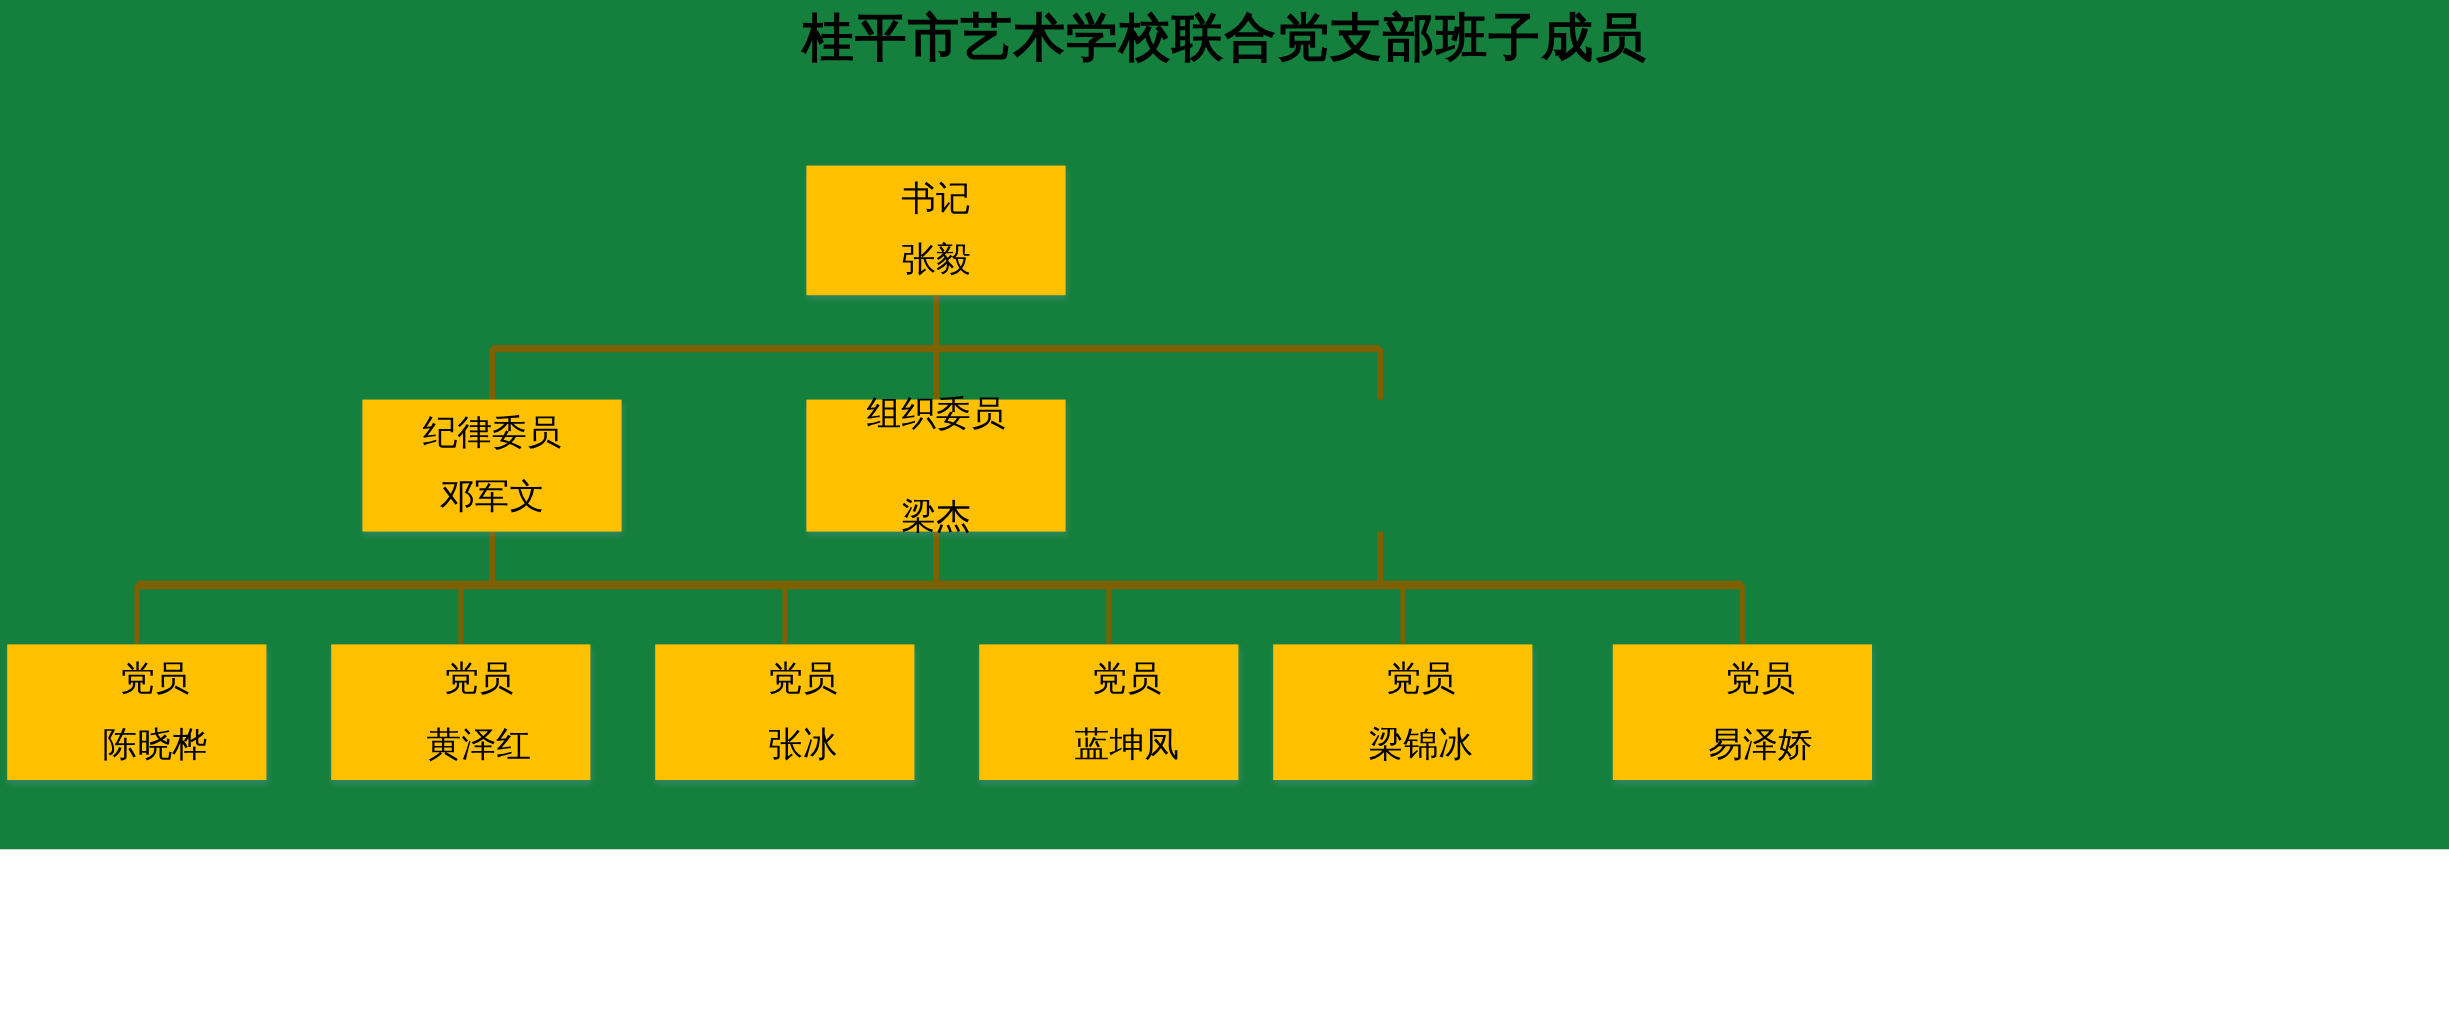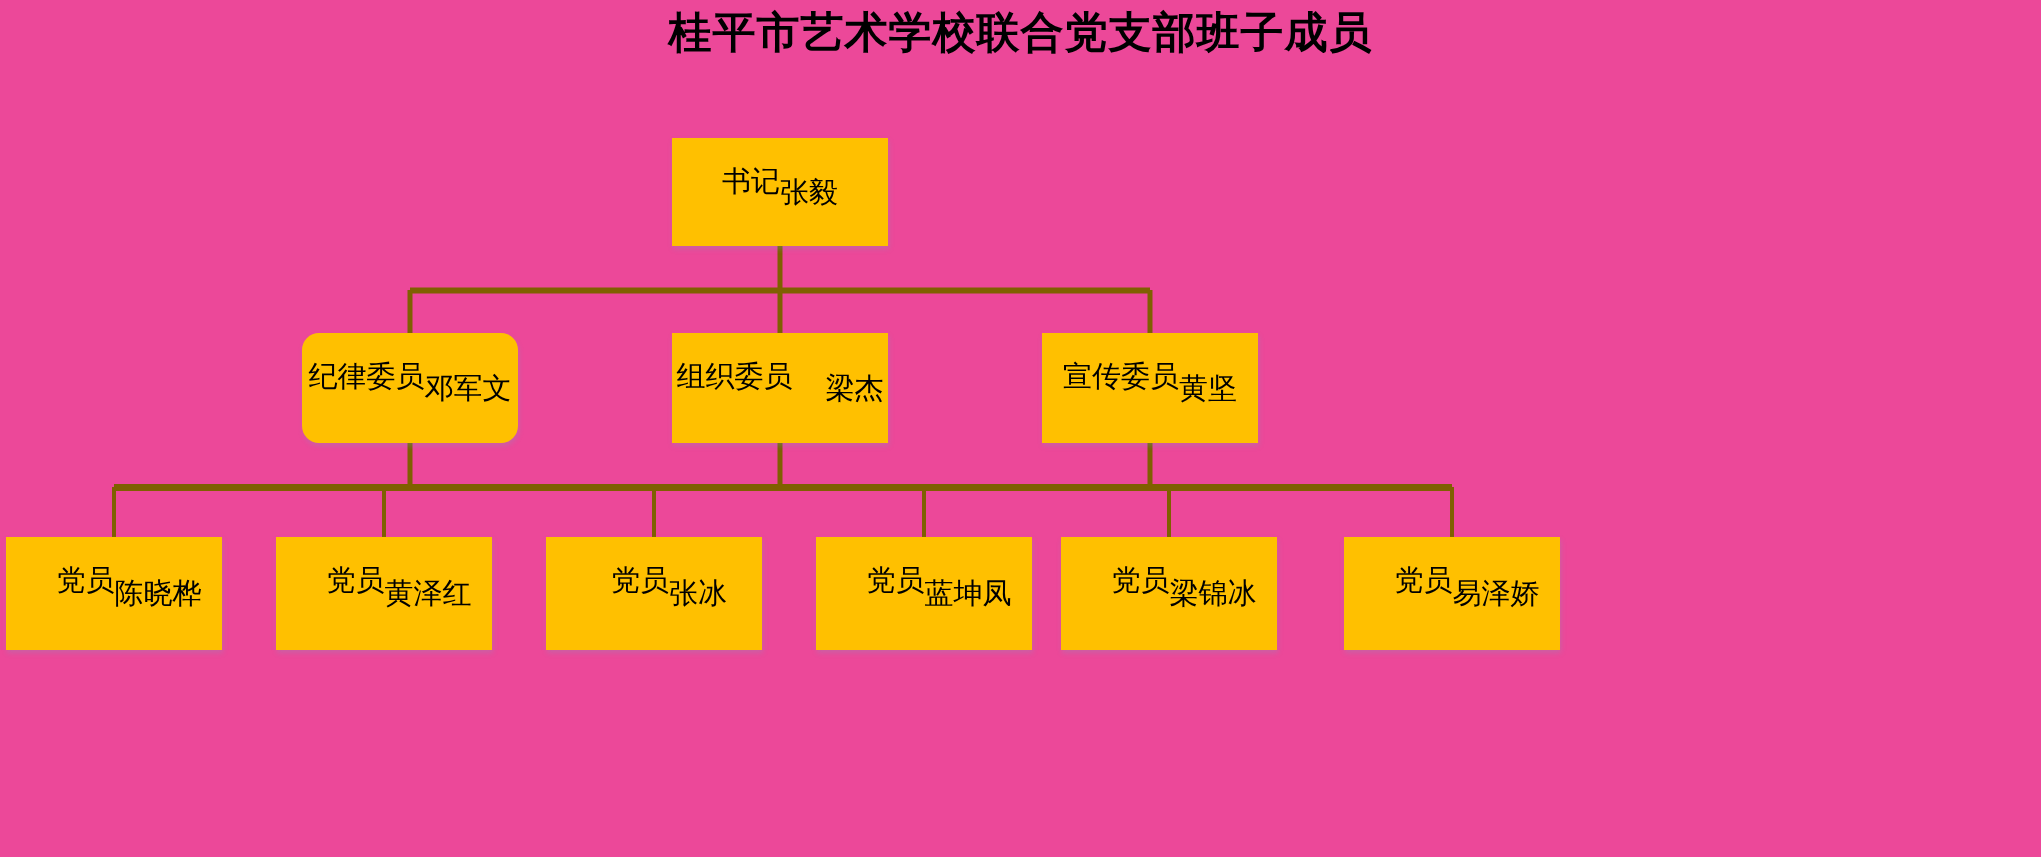--- a/index.html
+++ b/index.html
@@ -7,22 +7,22 @@
     margin: 0;
     padding: 0;
     background: #ffffff;
   }
   body {
     font-family: "Liberation Sans", "DejaVu Sans", sans-serif;
   }
   #stage {
     position: relative;
     width: 2041px;
-    height: 857px;
-    background: #ec4899;
+    height: 708px;
+    background: #15803d;
     overflow: hidden;
   }
 
   
   #chart-title {
     position: absolute;
     left: 0;
     top: 6px;
     width: 2041px;
     text-align: center;
@@ -43,21 +43,21 @@
     height: 857px;
     pointer-events: none;
   }
 
   
   .node {
     position: absolute;
     background: #FFC000;
     box-sizing: border-box;
     display: flex;
-    flex-direction: row;
+    flex-direction: column;
     align-items: center;
     justify-content: center;
     color: #000000;
     box-shadow: 1px 3px 5px rgba(130,150,190,0.30);
     z-index: 3;
   }
   .node .role {
     font-size: 29px;
     line-height: 1;
     font-family: "Liberation Serif", "DejaVu Serif", serif;
@@ -70,21 +70,21 @@
     white-space: nowrap;
   }
 
   
   #node-l1 { left: 672px; top: 138px; width: 216px; height: 108px; }
   #node-l1 .role   { margin-bottom: 22px; }
 
   
   .node-l2 { top: 333px; width: 216px; height: 110px; }
   .node-l2 .role   { margin-bottom: 24px; }
-  #node-l2-0 { left: 302px; border-radius: 17px; }
+  #node-l2-0 { left: 302px; }
   #node-l2-1 { left: 672px; gap: 33px; }
   #node-l2-2 { left: 1042px; }
 
   
   .node-l3 { top: 537px; width: 216px; height: 113px; padding-left: 30px; }
   .node-l3 .role   { margin-bottom: 26px; }
   #node-l3-0 { left: 6px;    }
   #node-l3-1 { left = 0; left: 276px; }
   #node-l3-2 { left: 546px;  }
   #node-l3-3 { left: 816px;  }
@@ -130,24 +130,20 @@
   </div>
 
   <div class="node node-l2" id="node-l2-0">
     <span class="role">纪律委员</span>
     <span class="person">邓军文</span>
   </div>
   <div class="node node-l2" id="node-l2-1">
     <span class="role">组织委员</span>
     <span class="person">梁杰</span>
   </div>
-  <div class="node node-l2" id="node-l2-2">
-    <span class="role">宣传委员</span>
-    <span class="person">黄坚</span>
-  </div>
 
   <div class="node node-l3" id="node-l3-0">
     <span class="role">党员</span>
     <span class="person">陈晓桦</span>
   </div>
   <div class="node node-l3" id="node-l3-1">
     <span class="role">党员</span>
     <span class="person">黄泽红</span>
   </div>
   <div class="node node-l3" id="node-l3-2">

